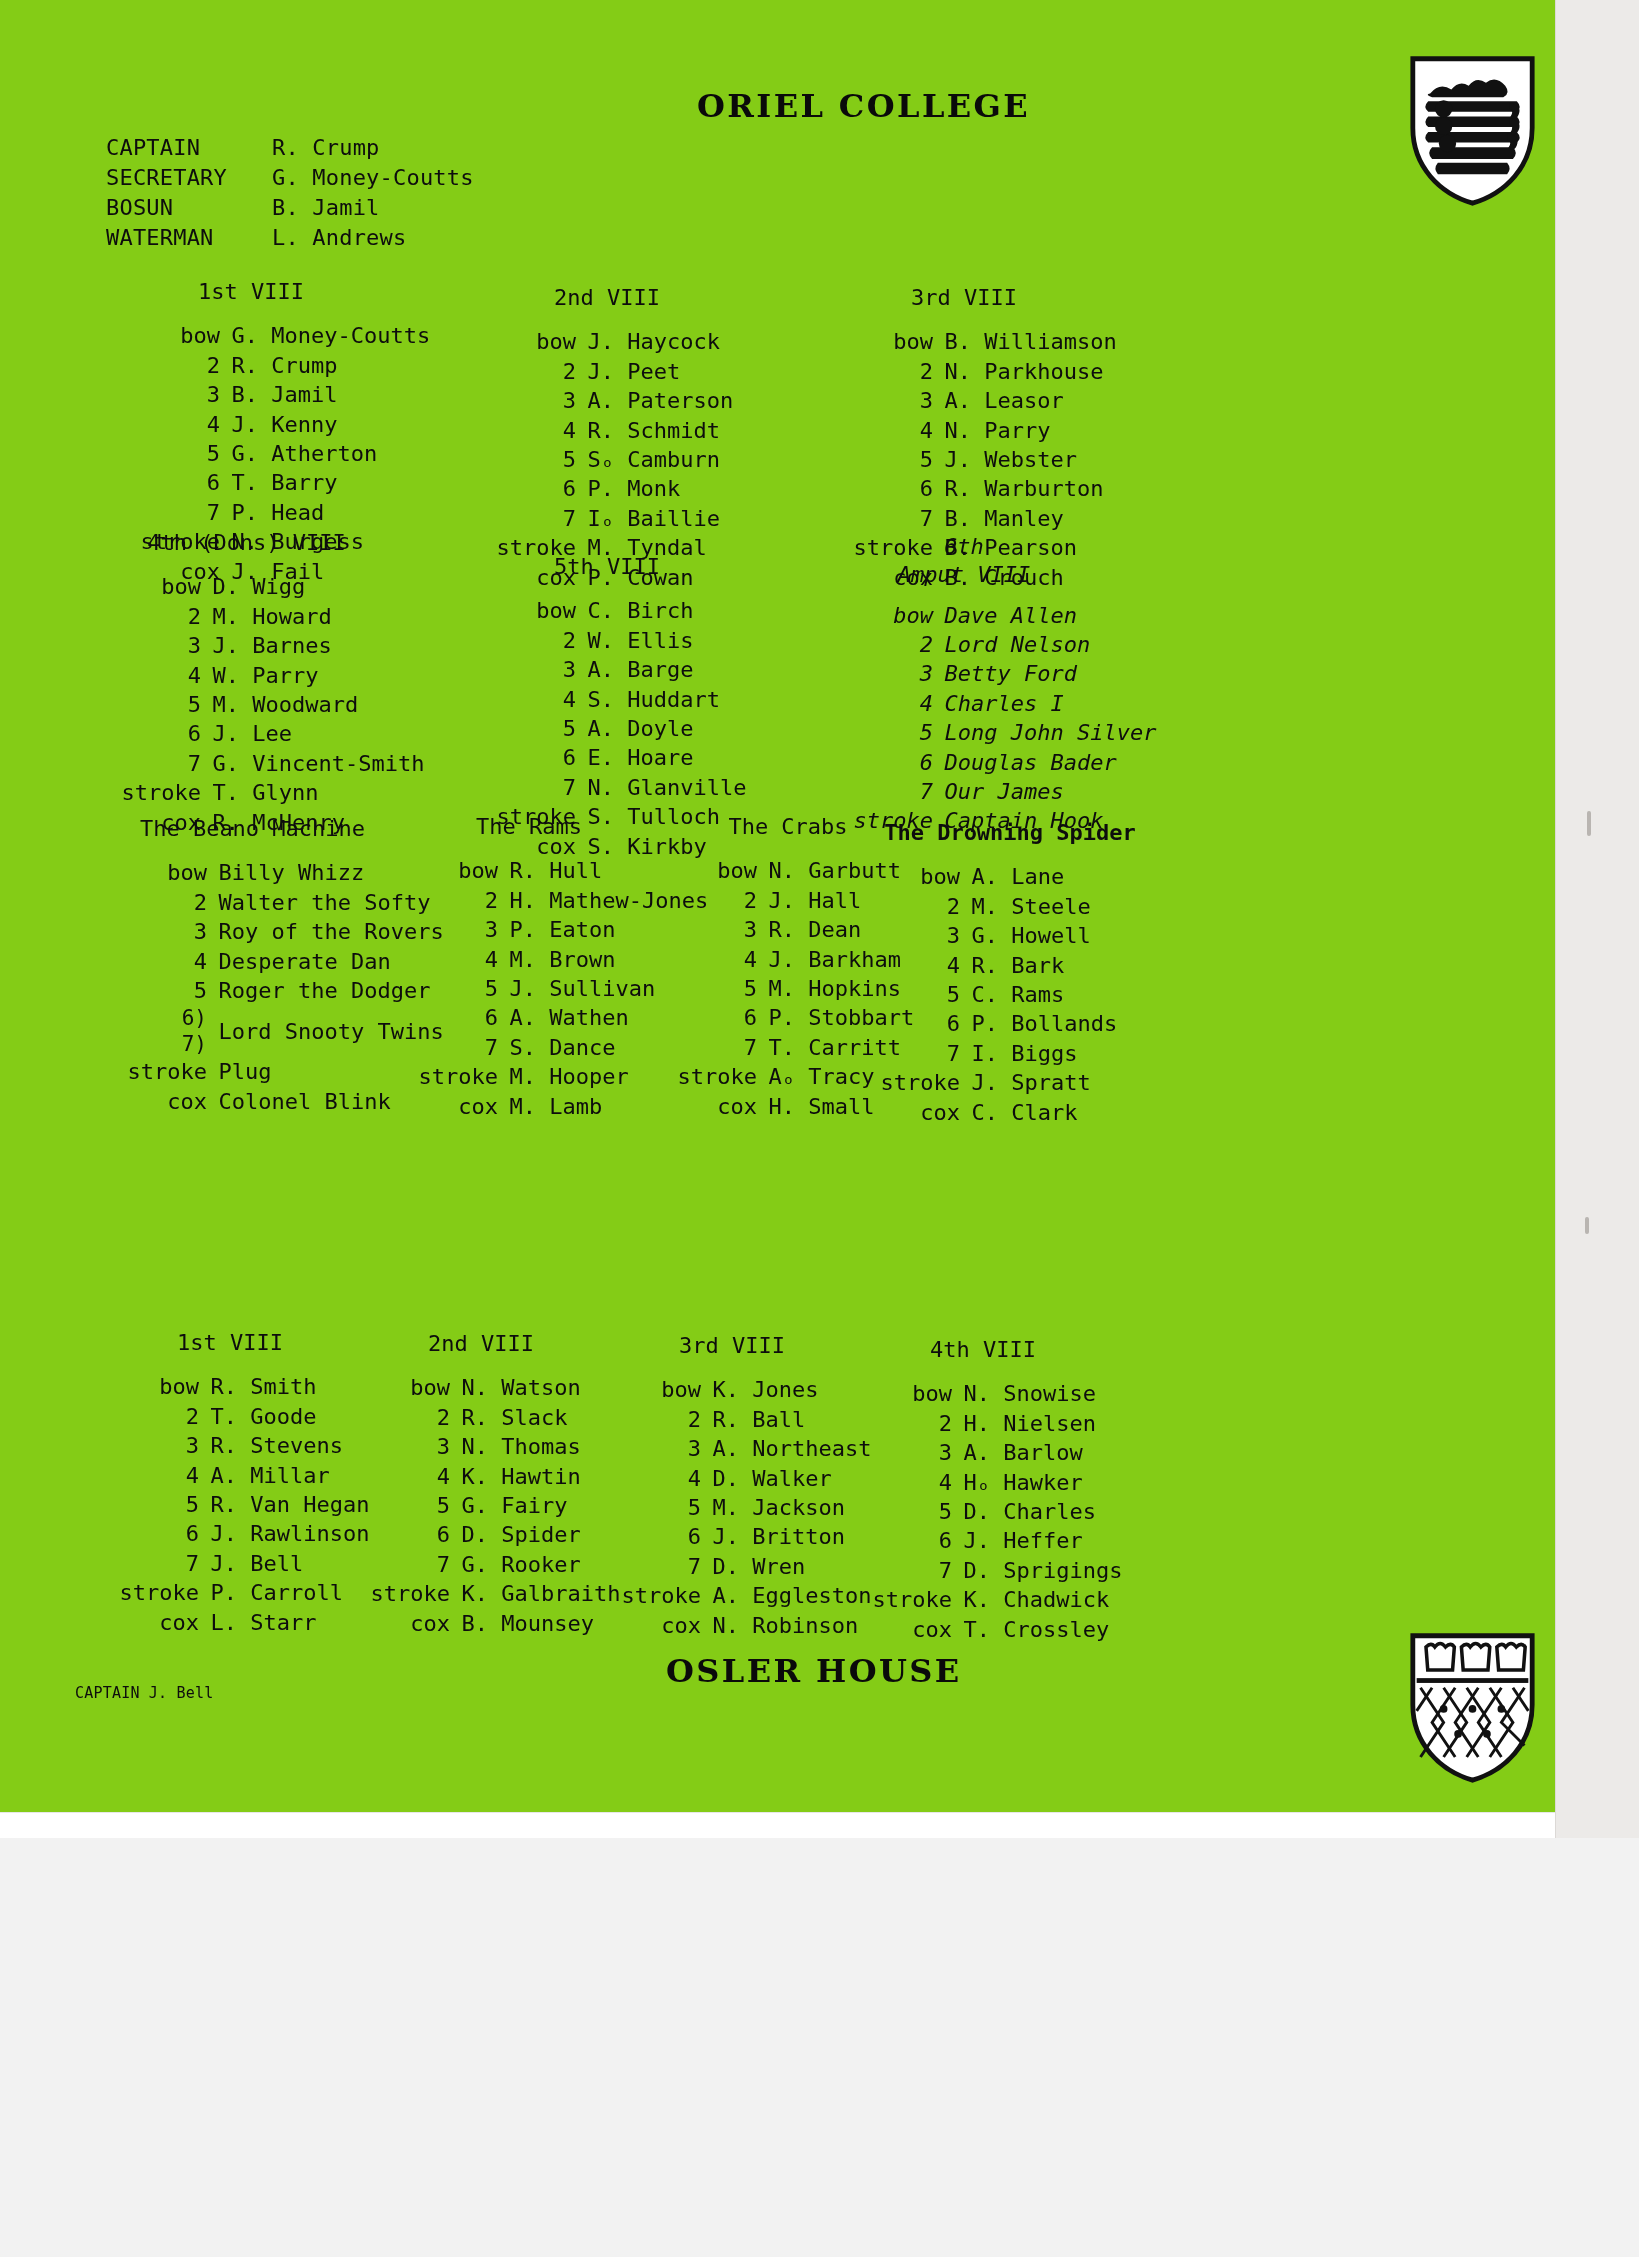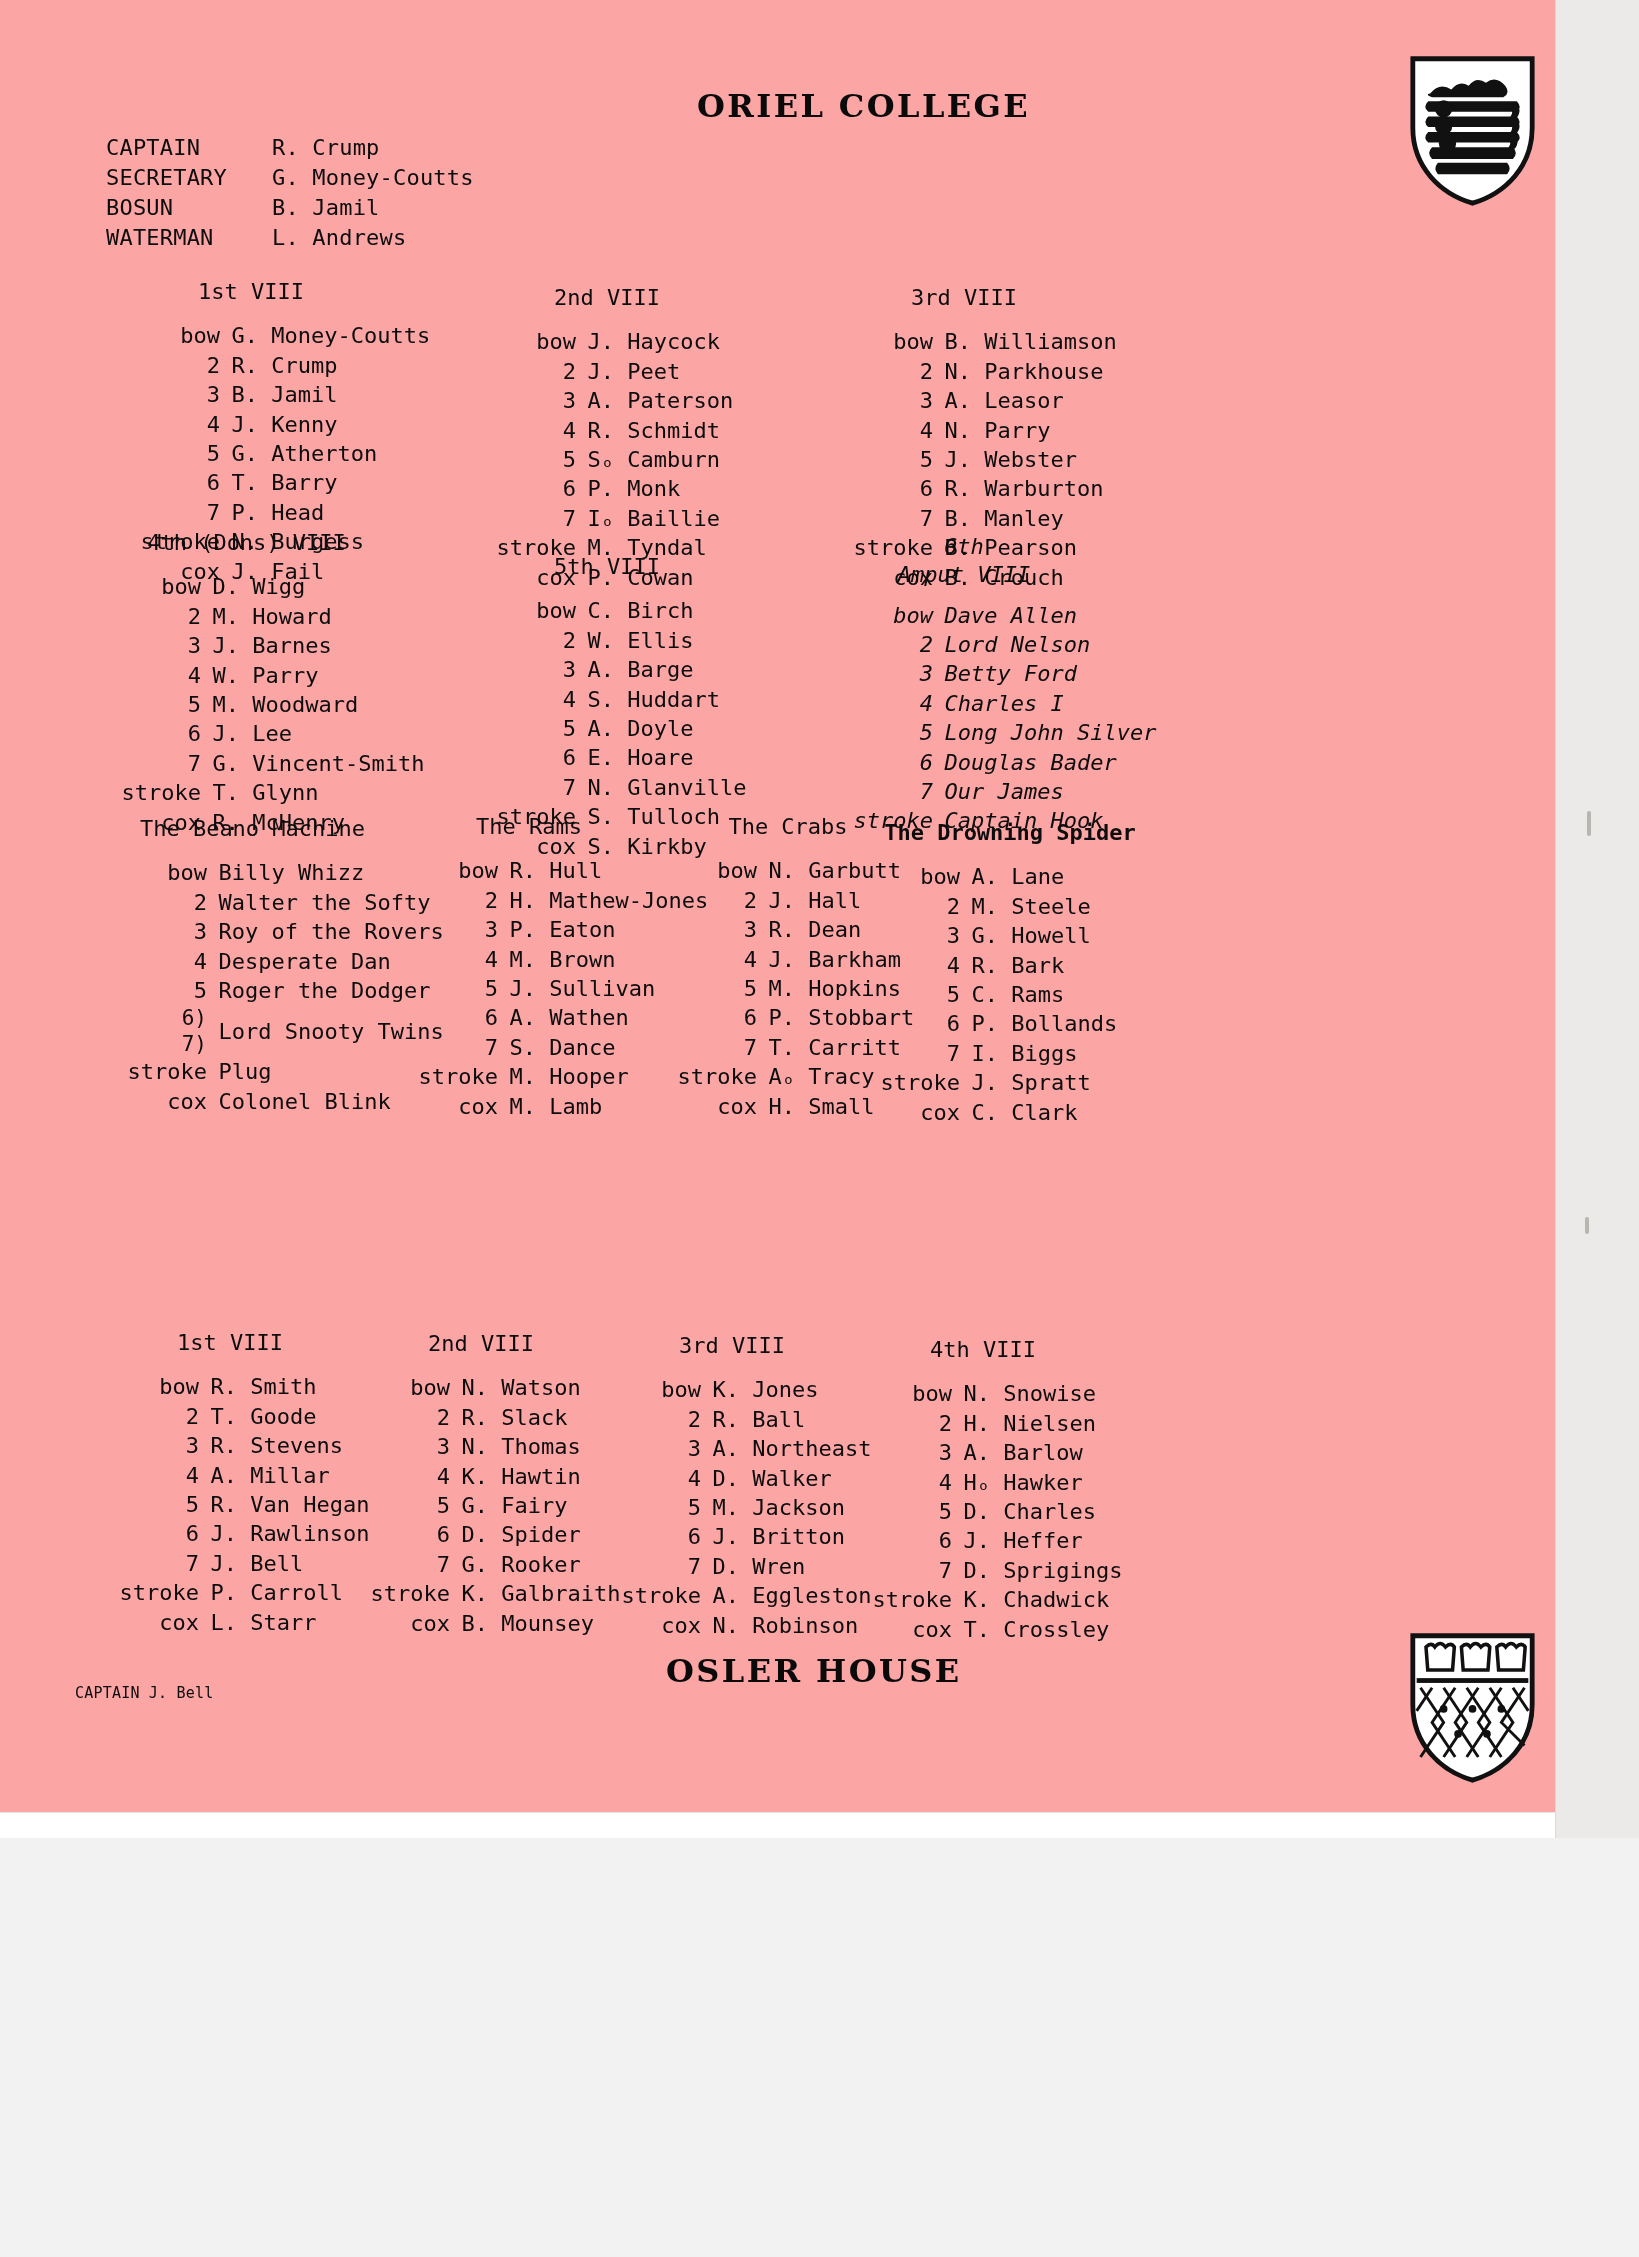--- a/index.html
+++ b/index.html
@@ -9,21 +9,21 @@
     background: #f2f2f2;
   }
   body {
     font-family: "DejaVu Sans Mono", "Liberation Mono", monospace;
   }
   #page {
     position: relative;
     width: 1639px;
     height: 1838px;
     margin: 0 auto;
-    background: #fca5a5;
+    background: #84cc16;
     overflow: hidden;
     color: #0d0d0d;
   }
   
   .scan-gutter {
     position: absolute;
     top: 0;
     right: 0;
     width: 83px;
     height: 100%;

